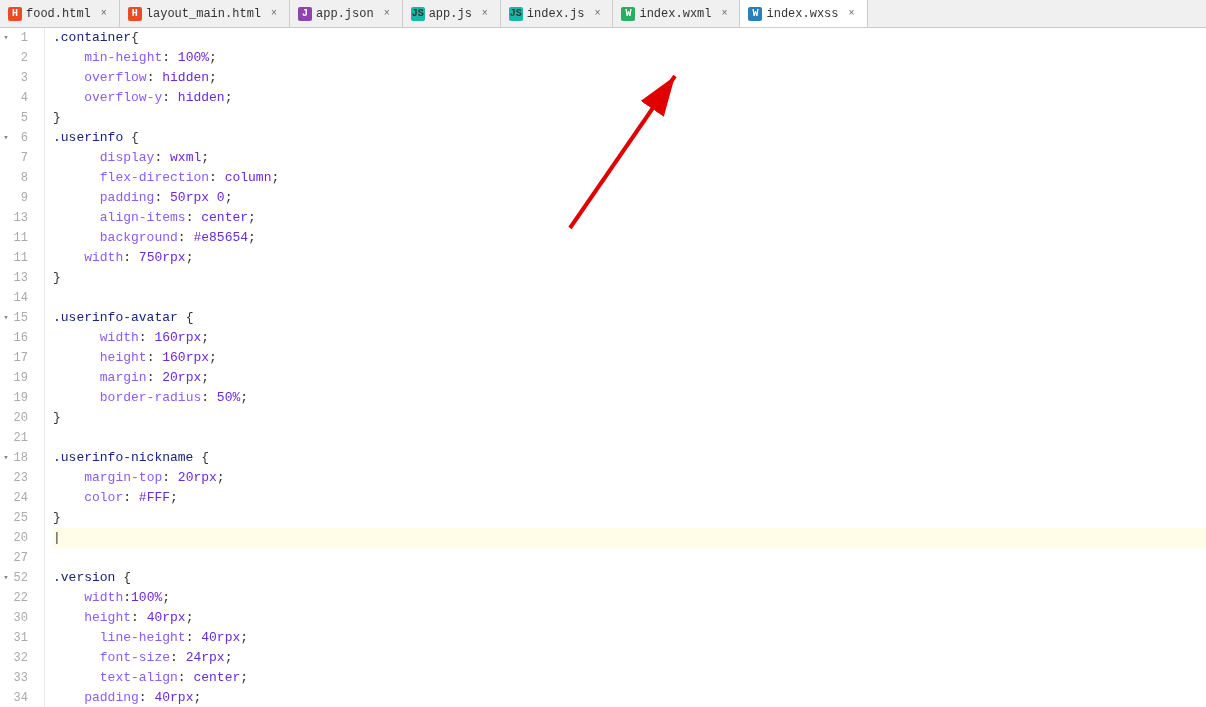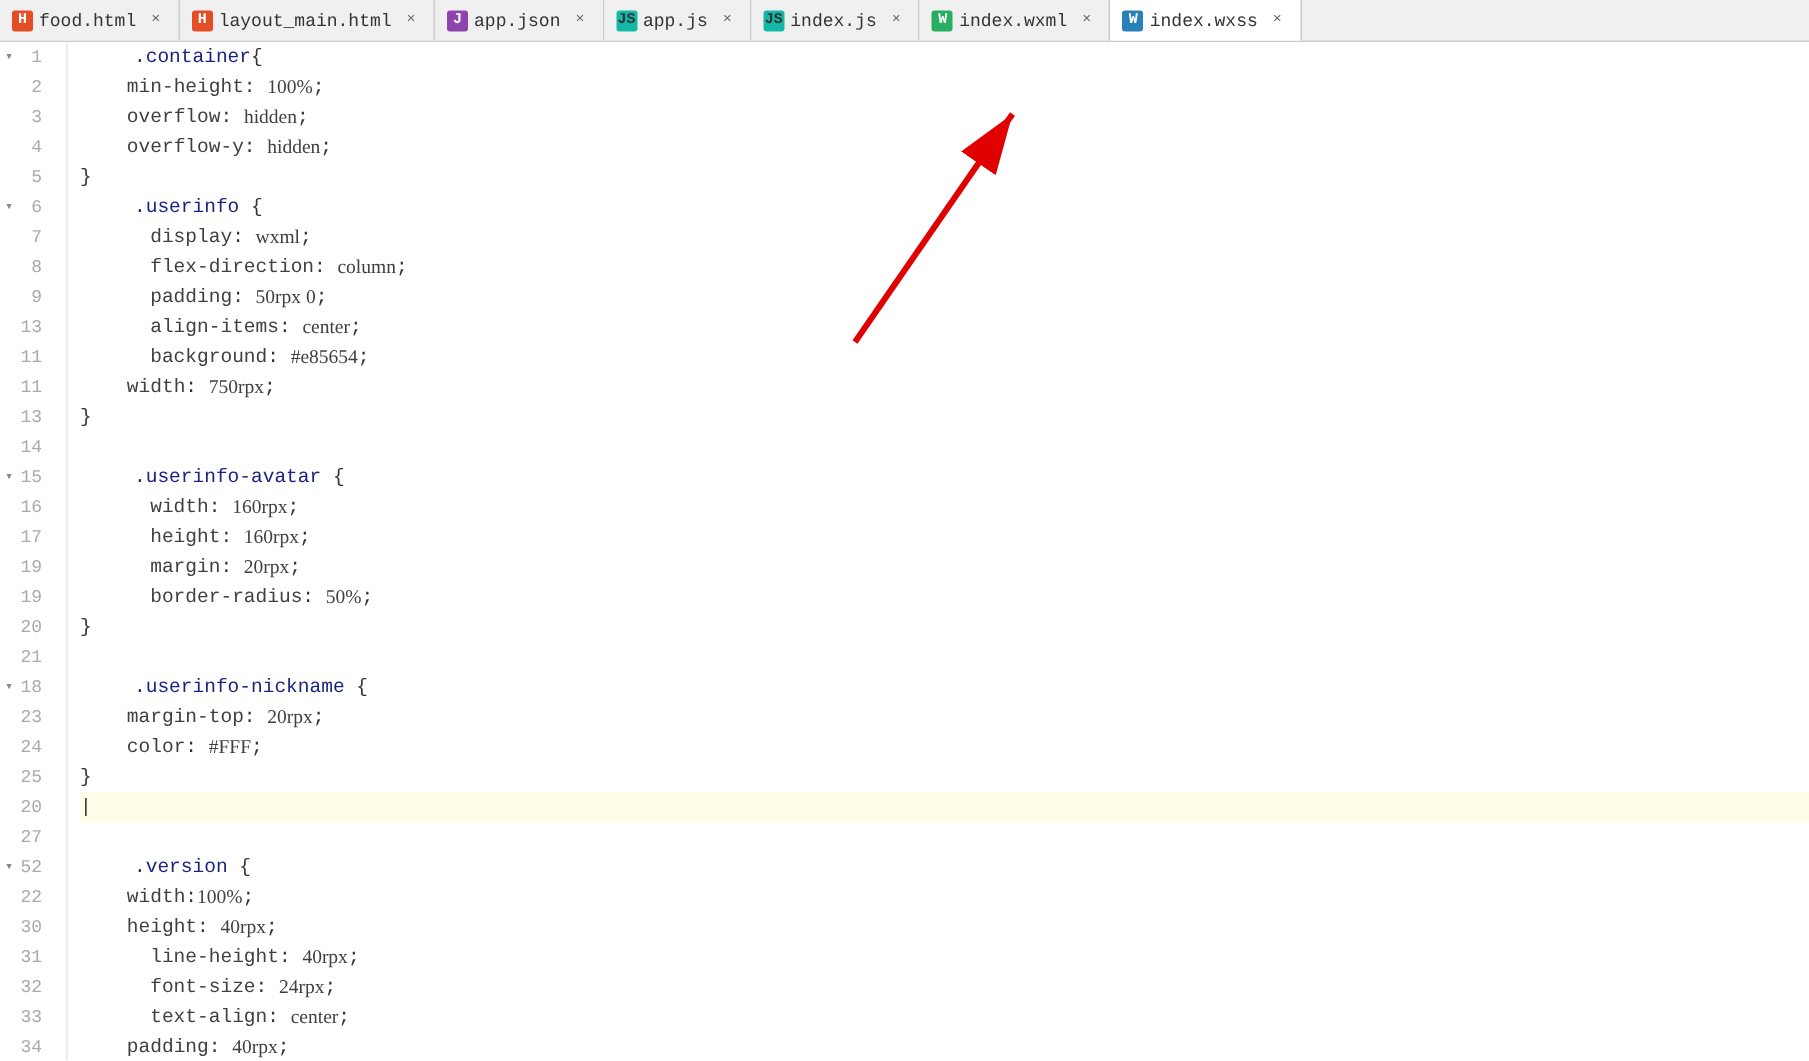--- a/index.html
+++ b/index.html
@@ -145,25 +145,25 @@
       font-size: 13px;
       line-height: 20px;
       padding-right: 20px;
     }
 
     .code-line.active-line {
       background: #fffde7;
     }
 
     
-    .selector { color: #1a237e; font-weight: normal; margin-left: 36px; }
+    .selector { color: #1a237e; font-weight: normal; }
     .brace { color: #333; }
-    .property { color: #404040; }
+    .property { color: #8b5cf6; }
     .colon { color: #333; }
-    .value { color: #404040; font-family: Liberation Serif, serif; }
+    .value { color: #6d28d9; }
     .semicolon { color: #333; }
 
     
     .arrow-overlay {
       position: absolute;
       top: 0;
       left: 0;
       width: 100%;
       height: 100%;
       pointer-events: none;

